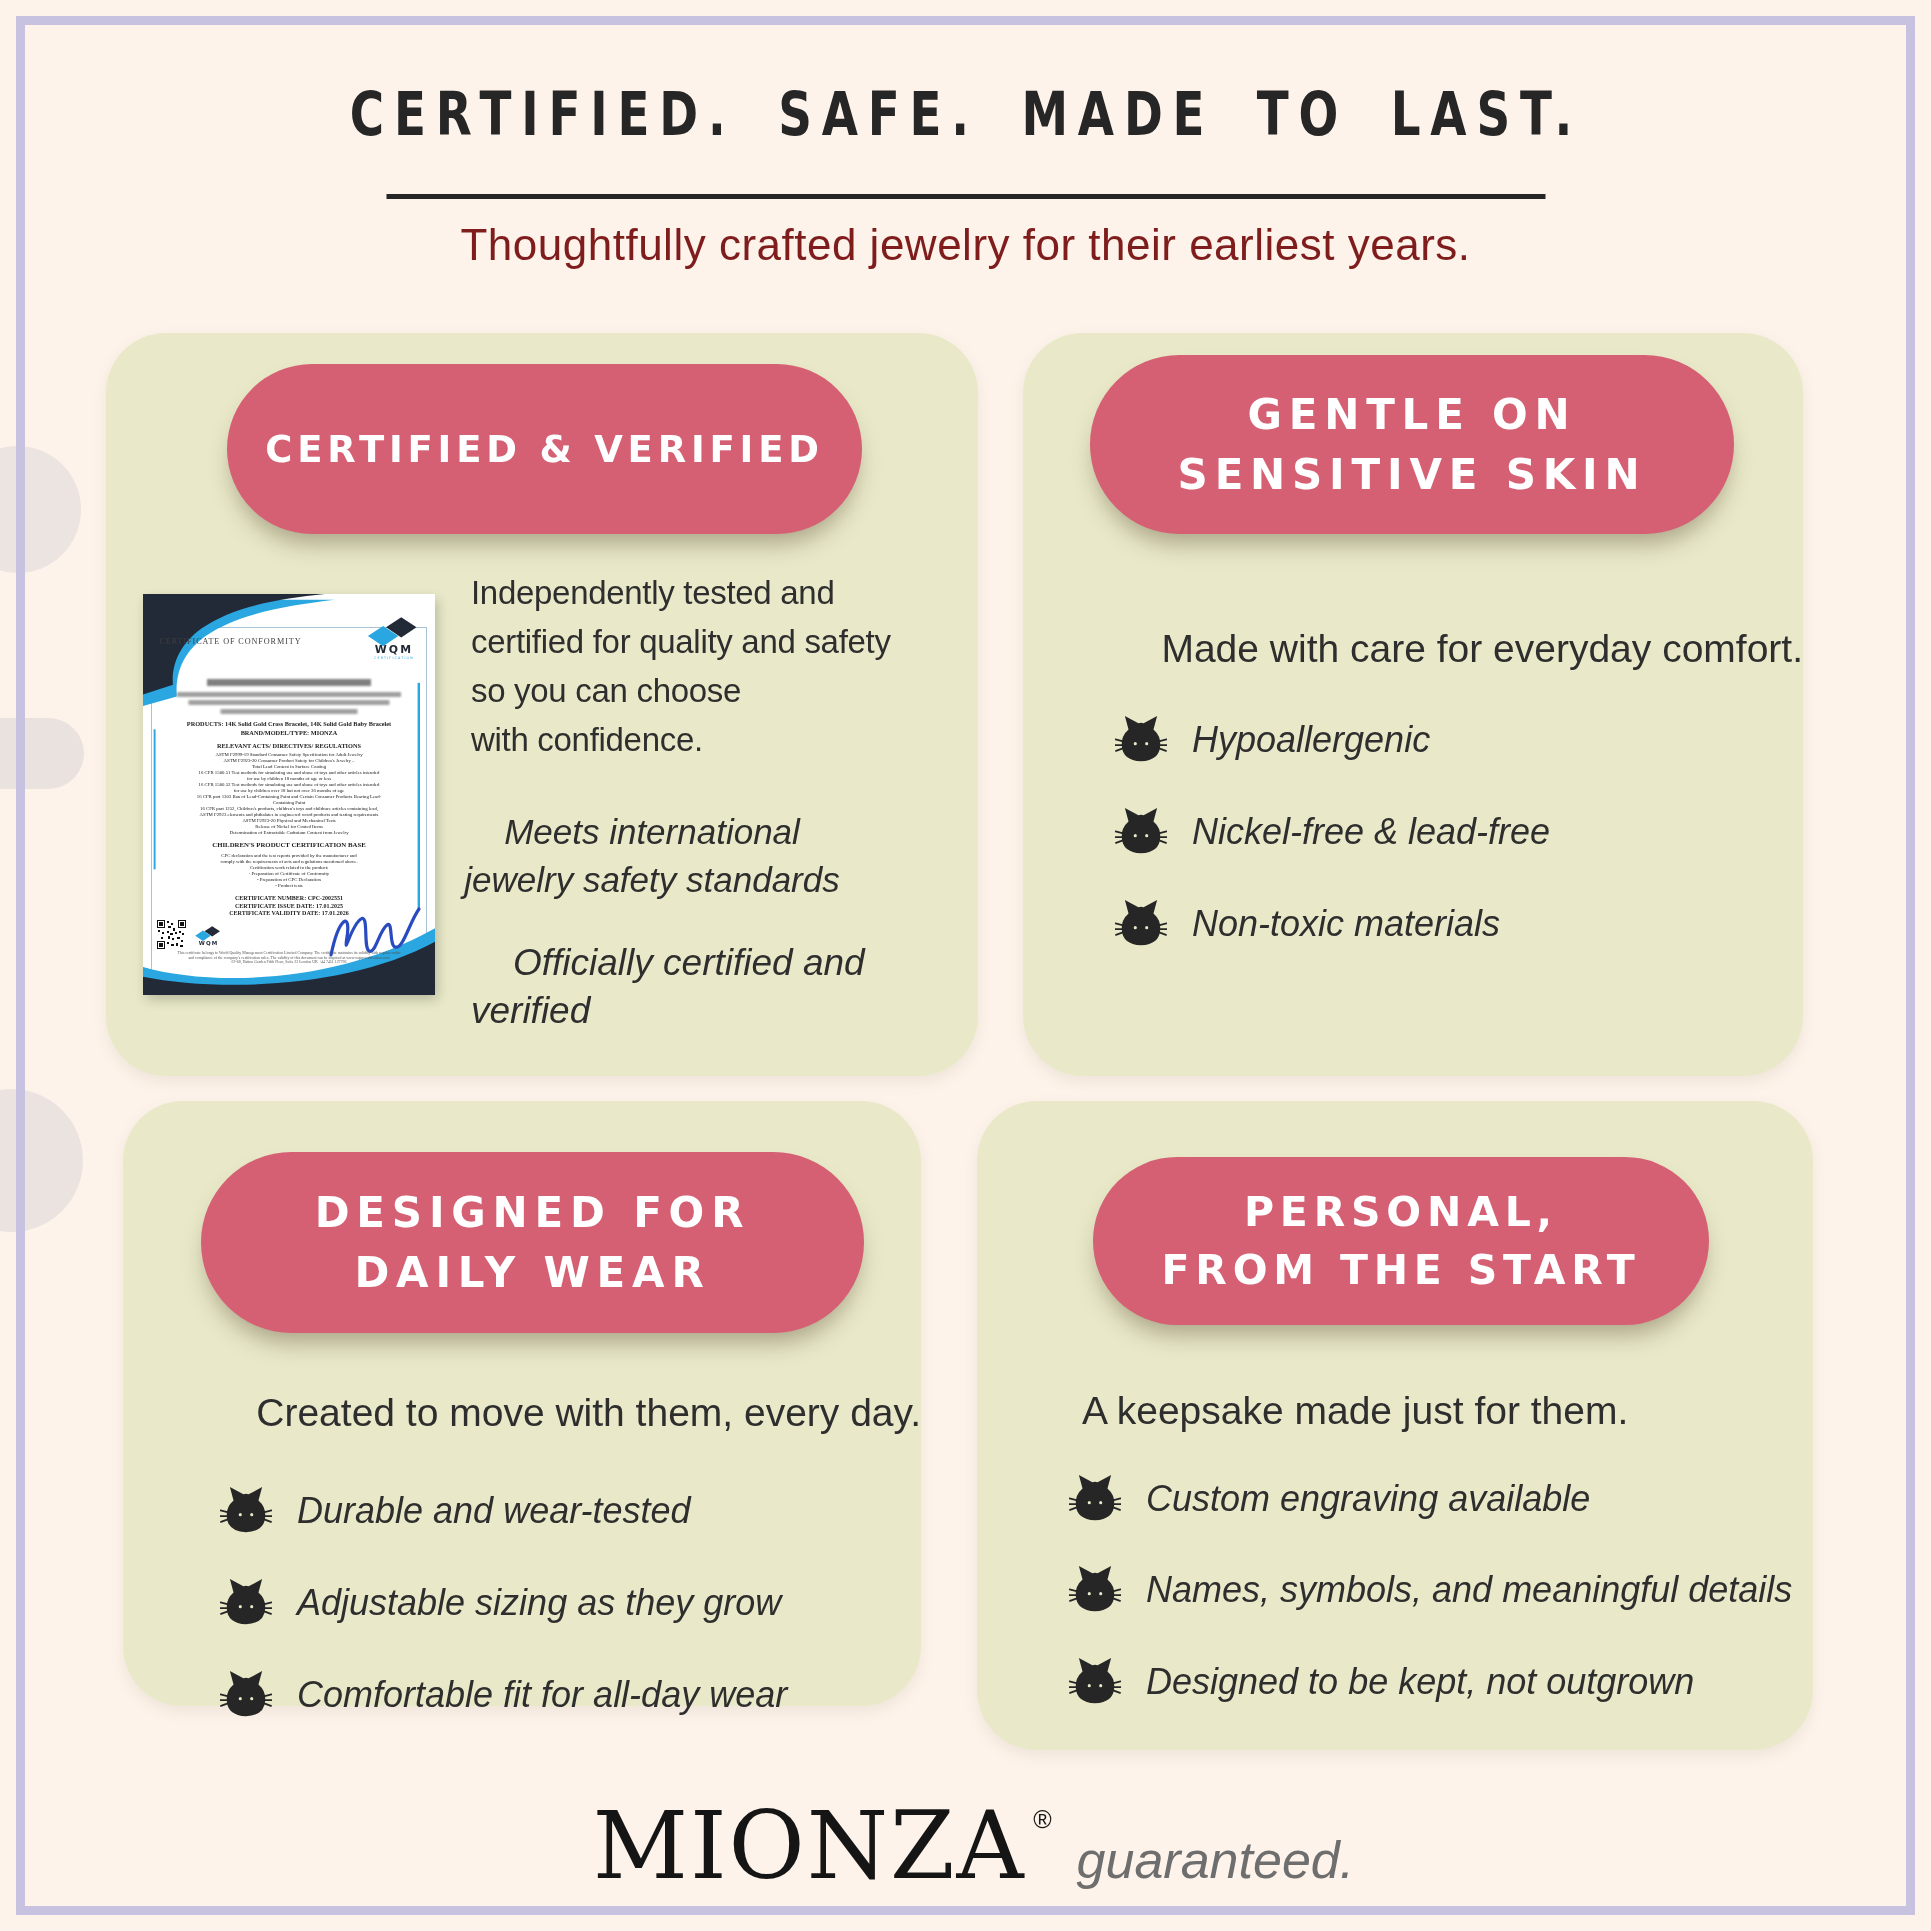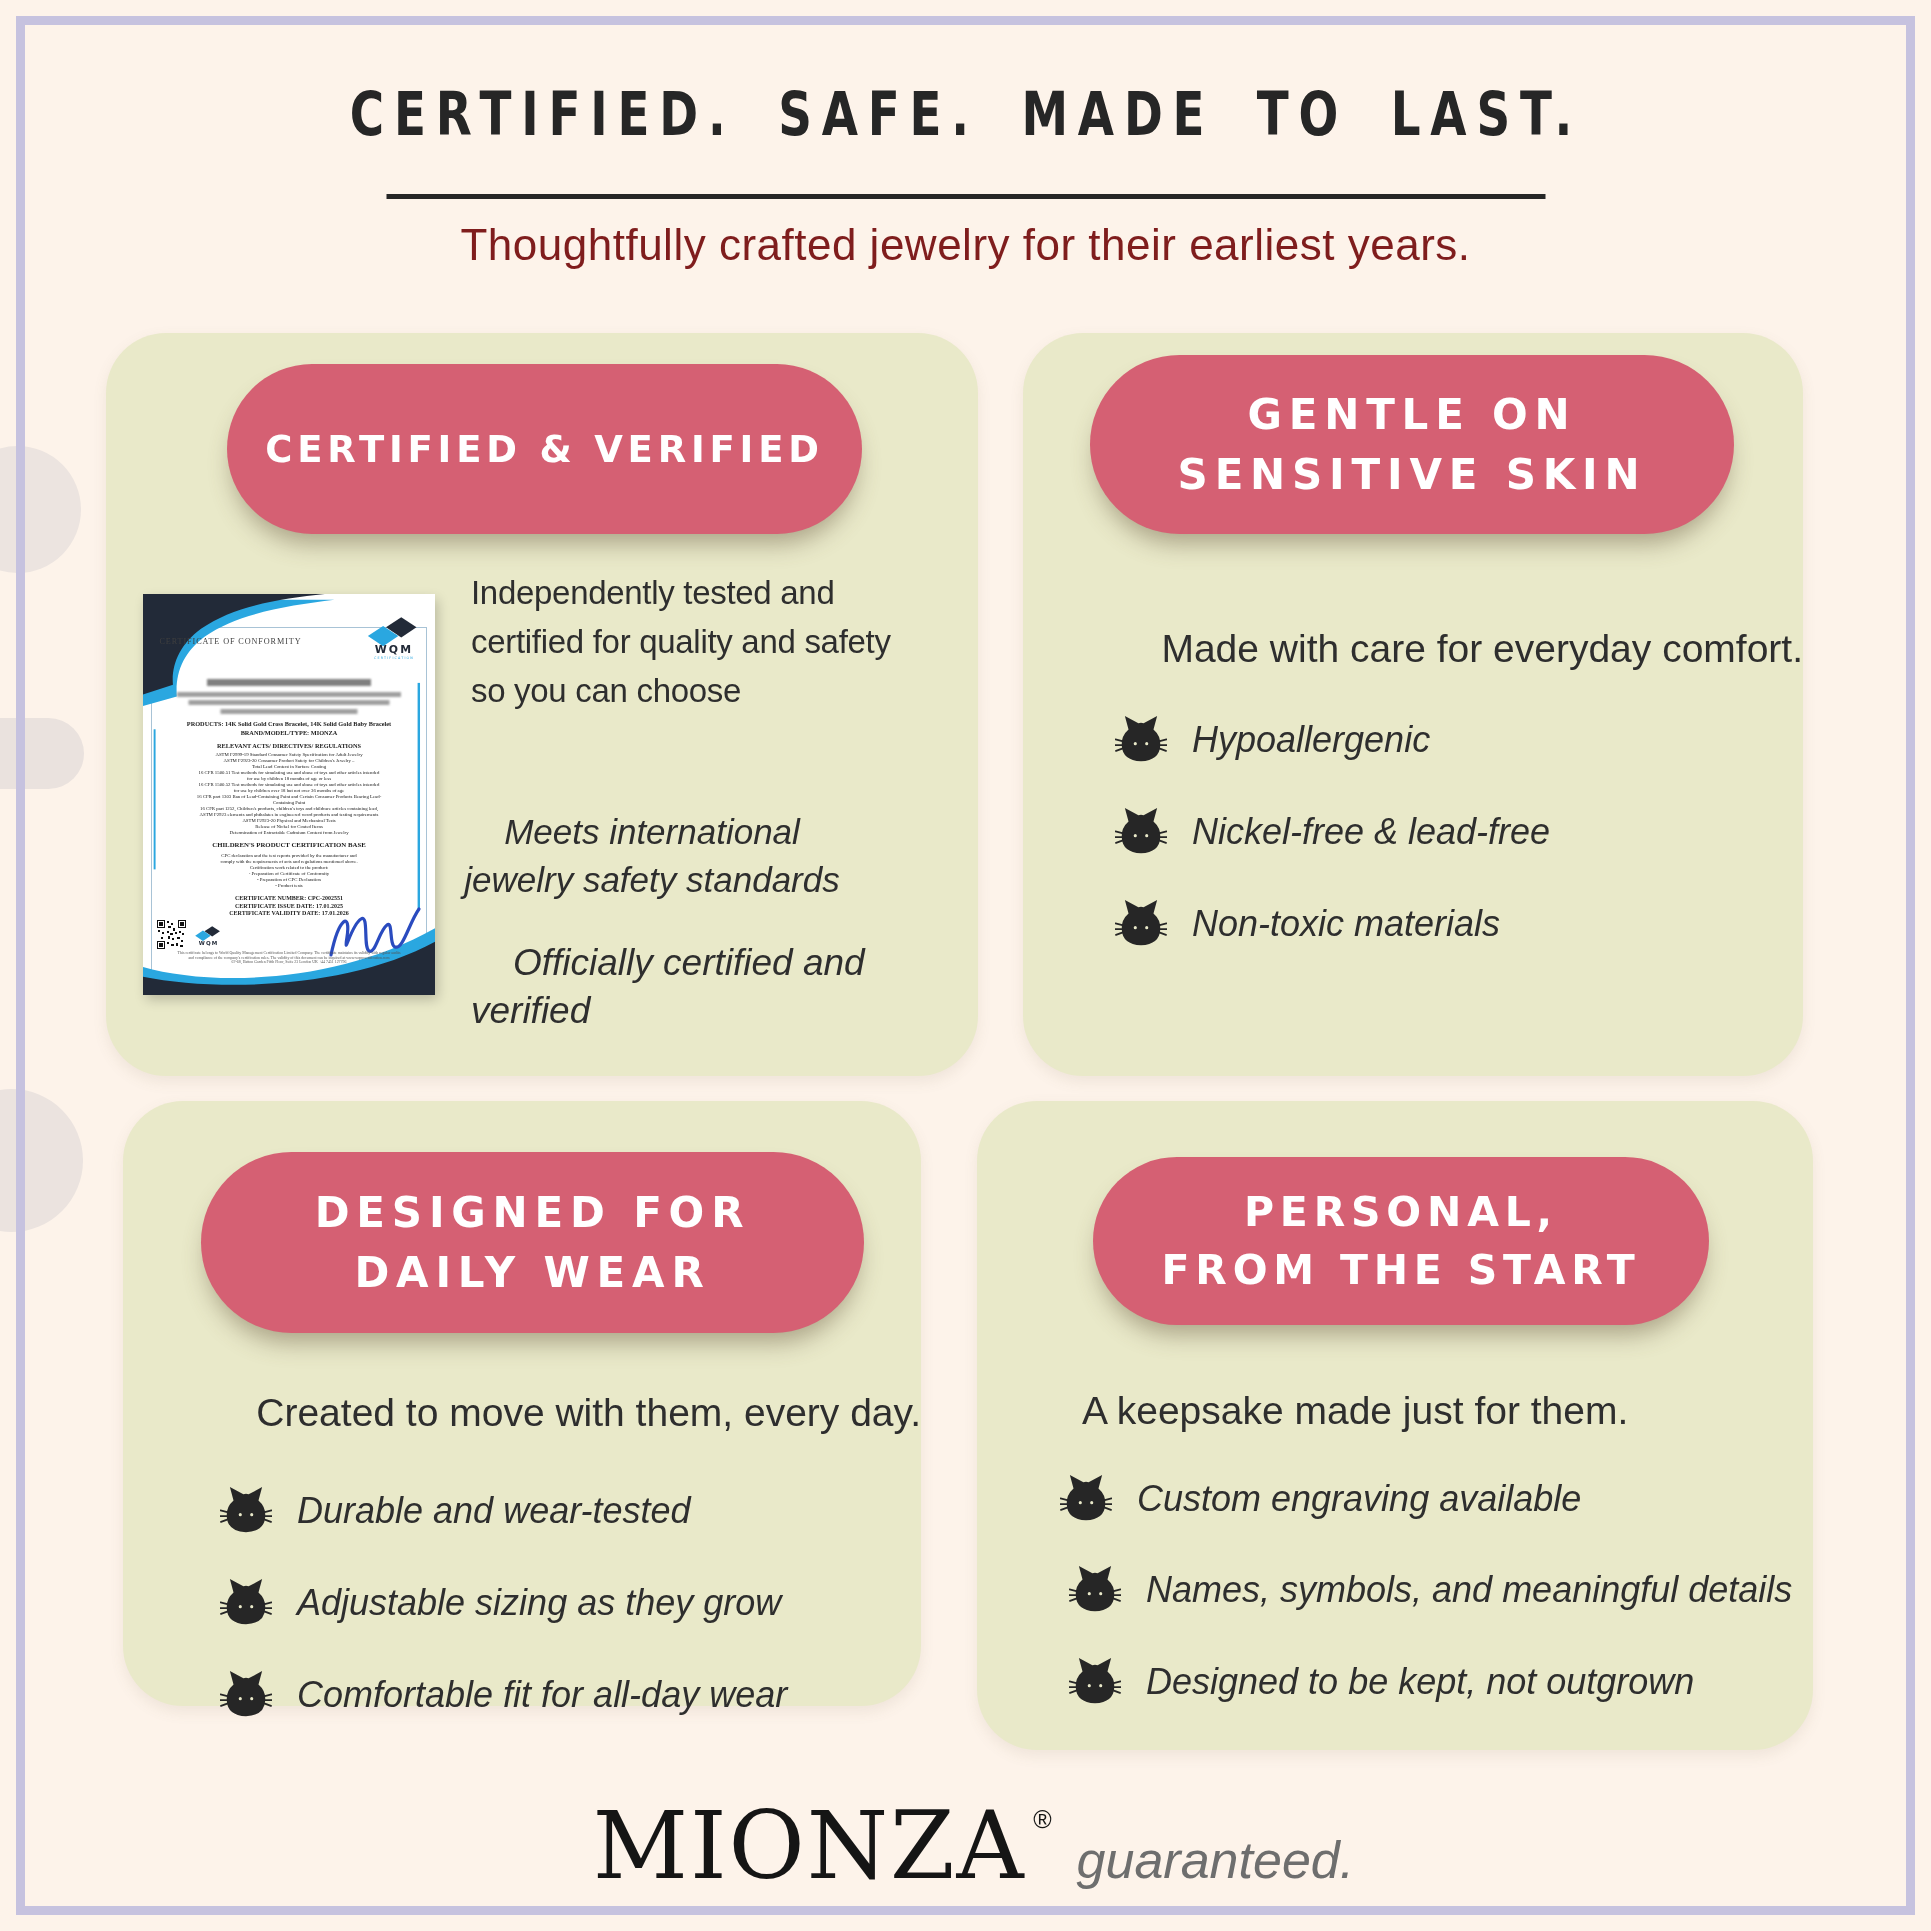--- a/index.html
+++ b/index.html
@@ -204,20 +204,21 @@
         <div>This certificate belongs to World Quality Management Certification Limited Company. The certificate maintains its validity with regular audits</div>
         <div>and compliance of the company's certification rules. The validity of this document can be inquired at www.wqmcertification.com</div>
         <div>67-68, Hatton Garden Fifth Floor, Suite 23 London UK +44 7451 127796</div>
       </div>
     </div>
 
     <div class="tl-para">
       <div>Independently tested and</div>
       <div>certified for quality and safety</div>
       <div>so you can choose</div>
+      <div>with confidence.</div>
     </div>
     <div class="tl-note1">
       <div>Meets international</div>
       <div>jewelry safety standards</div>
     </div>
     <div class="tl-note2">
       <div class="indent">Officially certified and</div>
       <div>verified</div>
     </div>
   </div>
@@ -273,21 +274,21 @@
       <span class="b-text">Comfortable fit for all-day wear</span>
     </div>
   </div>
 
   <div class="card card-br">
     <div class="pill pill-br">
       <span>PERSONAL,</span>
       <span>FROM THE START</span>
     </div>
     <div class="intro" style="left:105px; top:288px;">A keepsake made just for them.</div>
-    <div class="row" style="left:83px; top:372px;">
+    <div class="row" style="left:92px; top:372px;">
       <svg class="cat" viewBox="0 0 54 54" width="52" height="52">
           <use href="#cat-shape"></use>
         </svg>
       <span class="b-text">Custom engraving available</span>
     </div>
     <div class="row" style="left:92px; top:463px;">
       <svg class="cat" viewBox="0 0 54 54" width="52" height="52">
           <use href="#cat-shape"></use>
         </svg>
       <span class="b-text">Names, symbols, and meaningful details</span>

